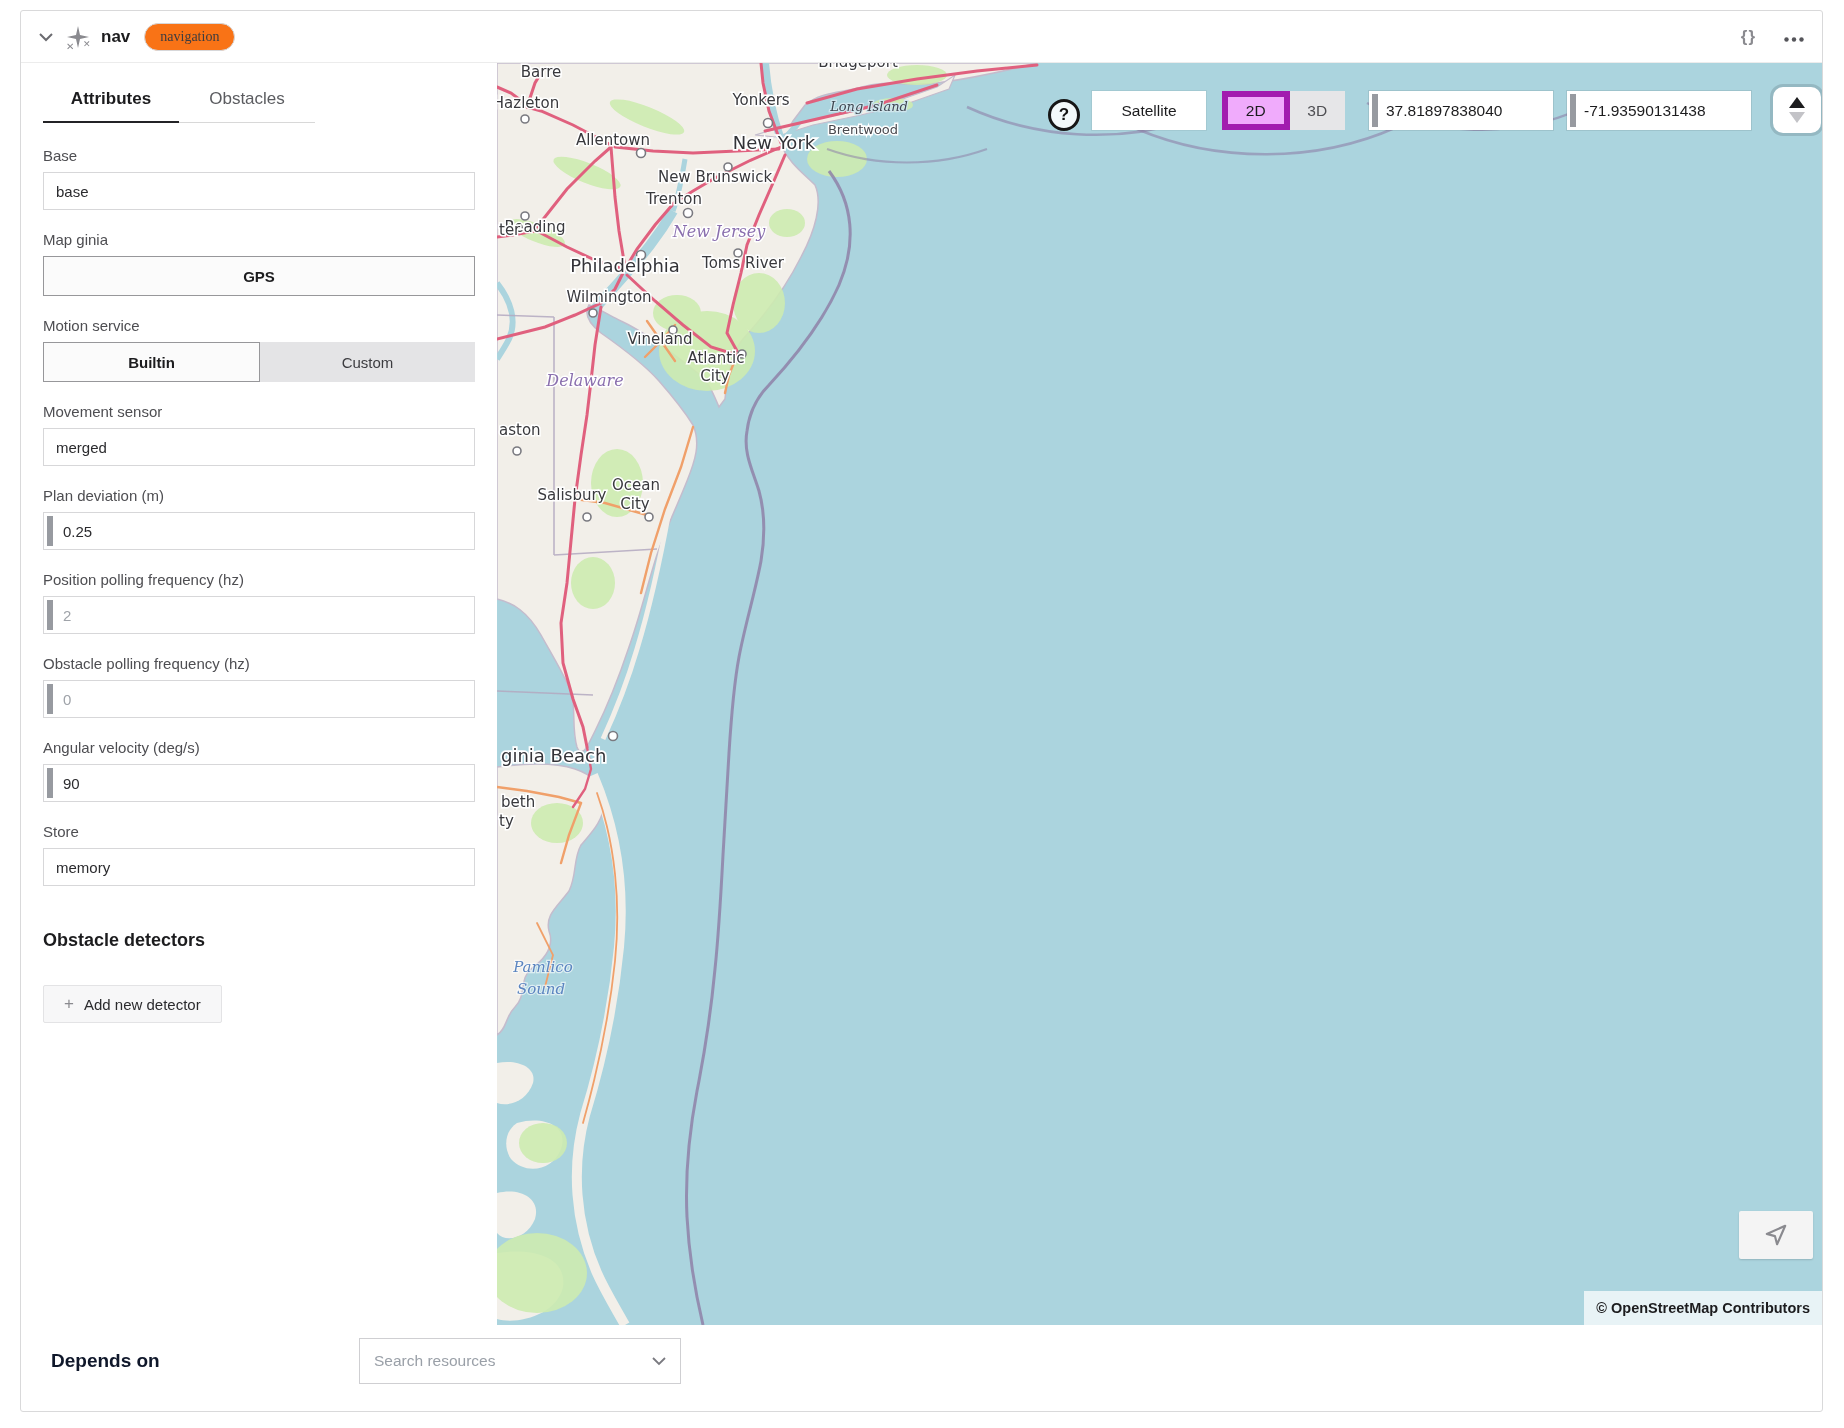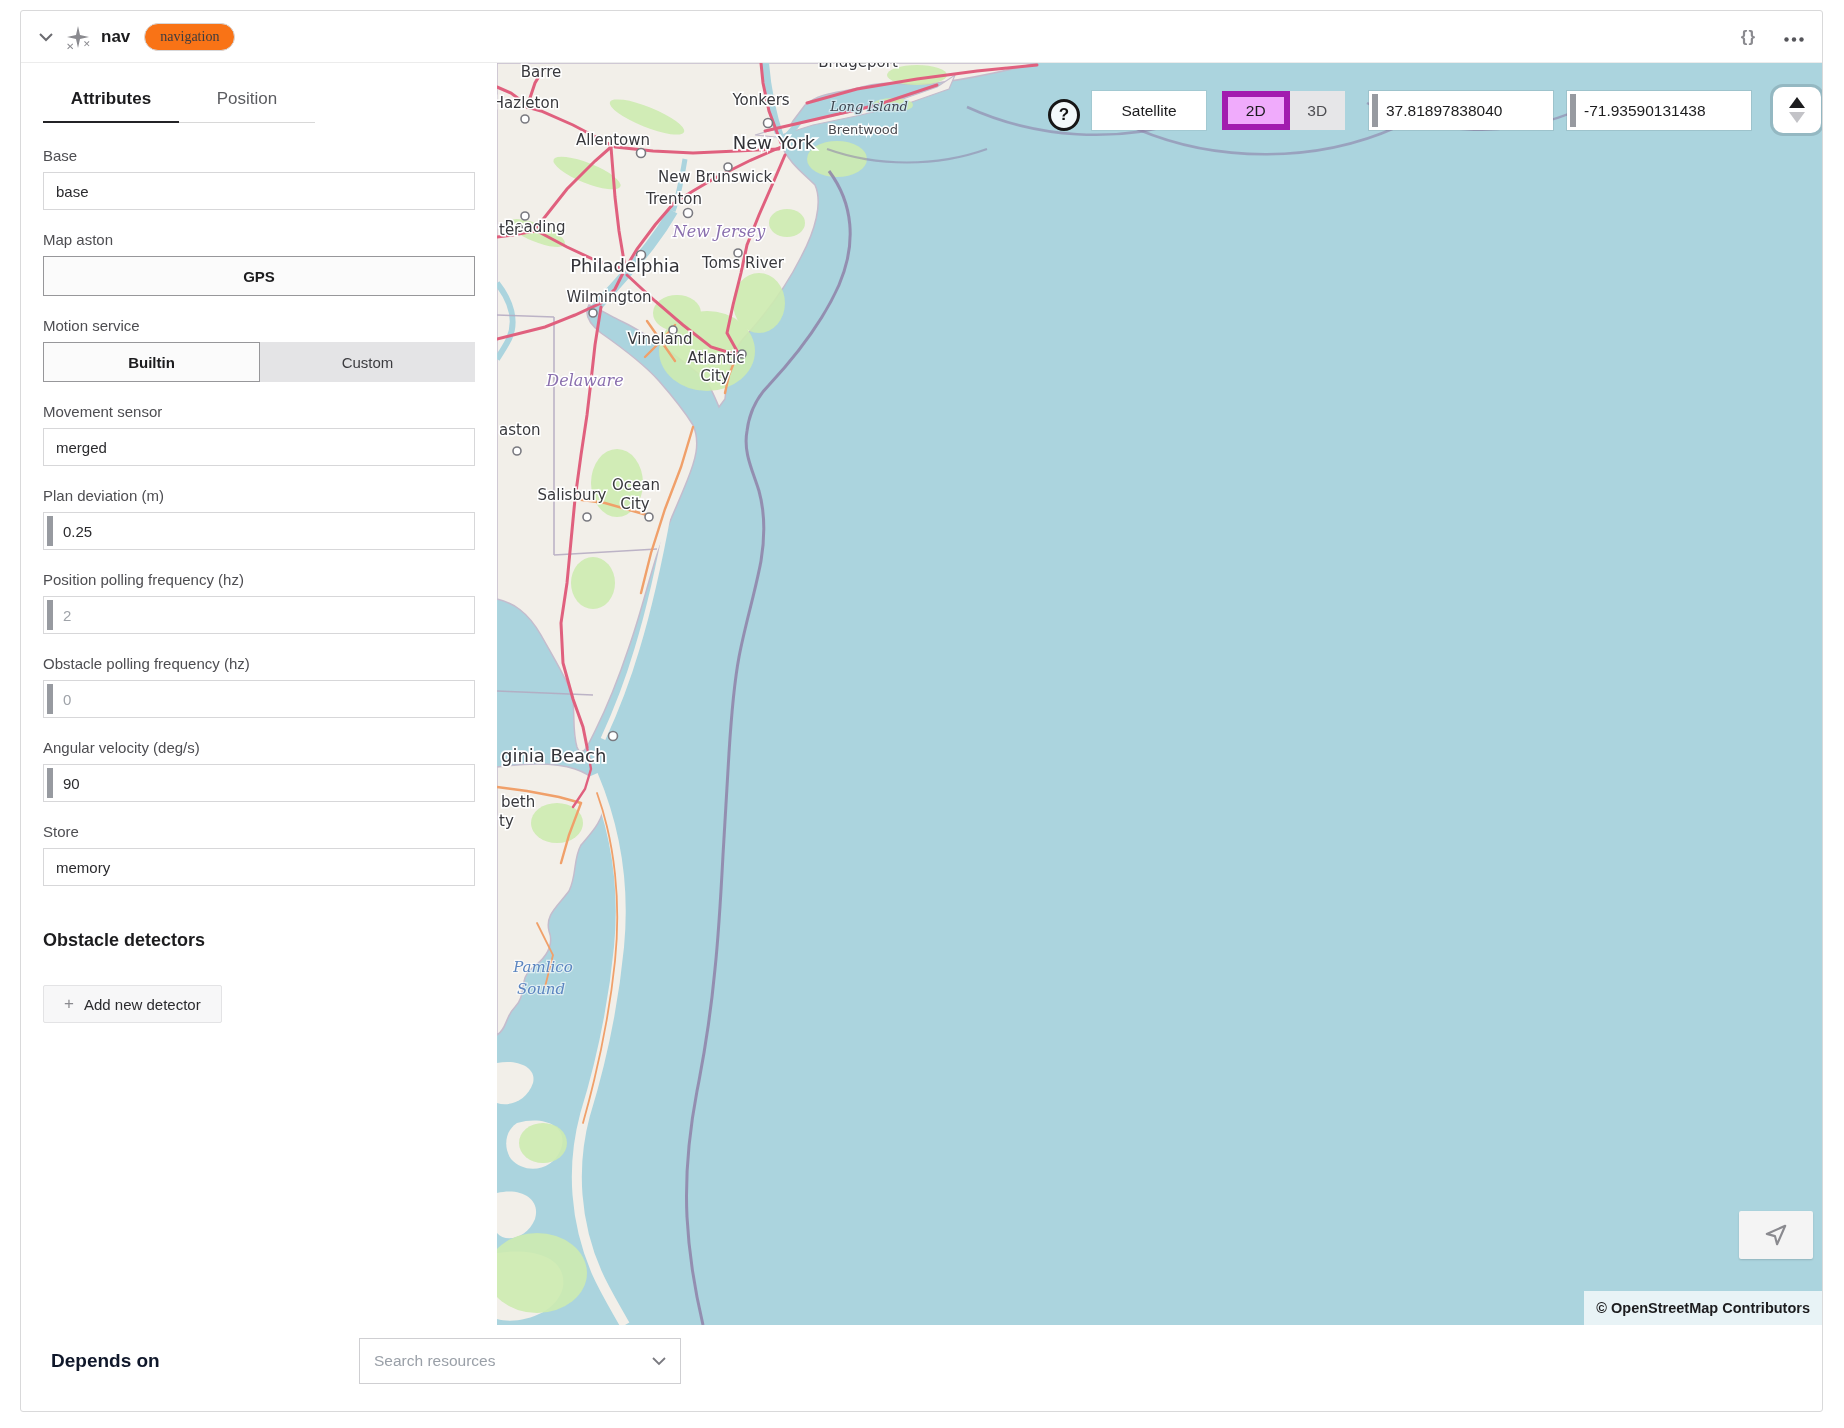--- a/index.html
+++ b/index.html
@@ -137,30 +137,30 @@
           <circle cx="10" cy="2.5" r="2.2" fill="#55555a"></circle>
           <circle cx="17.5" cy="2.5" r="2.2" fill="#55555a"></circle>
         </svg>
     </span>
   </div>
 
   <div class="bodyrow">
     <div class="left">
       <div class="tabs">
         <div class="tab active">Attributes</div>
-        <div class="tab">Position</div>
+        <div class="tab">Obstacles</div>
       </div>
 
       <div class="field">
         <div class="flabel">Base</div>
         <input class="tinput" value="base" style="">
       </div>
 
       <div class="field">
-        <div class="flabel">Map aston</div>
+        <div class="flabel">Map ginia</div>
         <button class="btn-gps">GPS</button>
       </div>
 
       <div class="field">
         <div class="flabel">Motion service</div>
         <div class="seg">
           <div class="opt sel">Builtin</div>
           <div class="opt">Custom</div>
         </div>
       </div>

